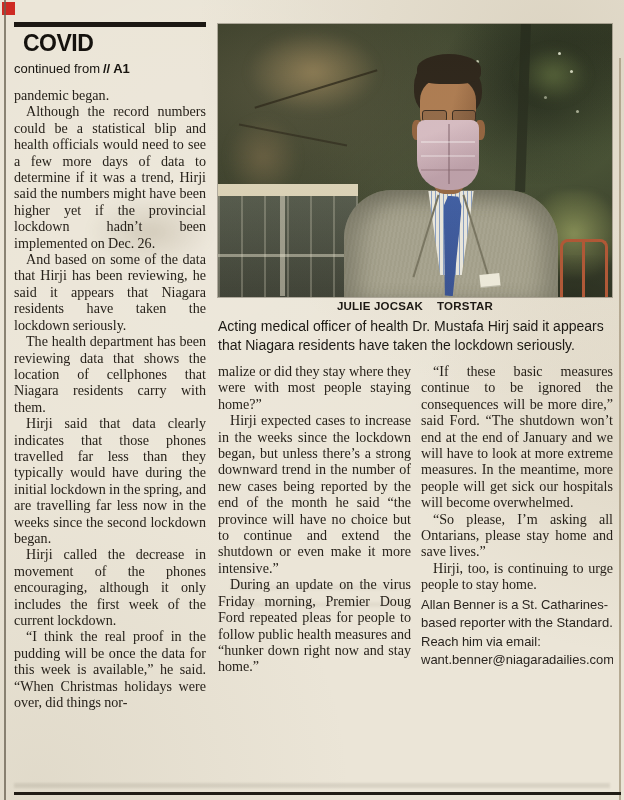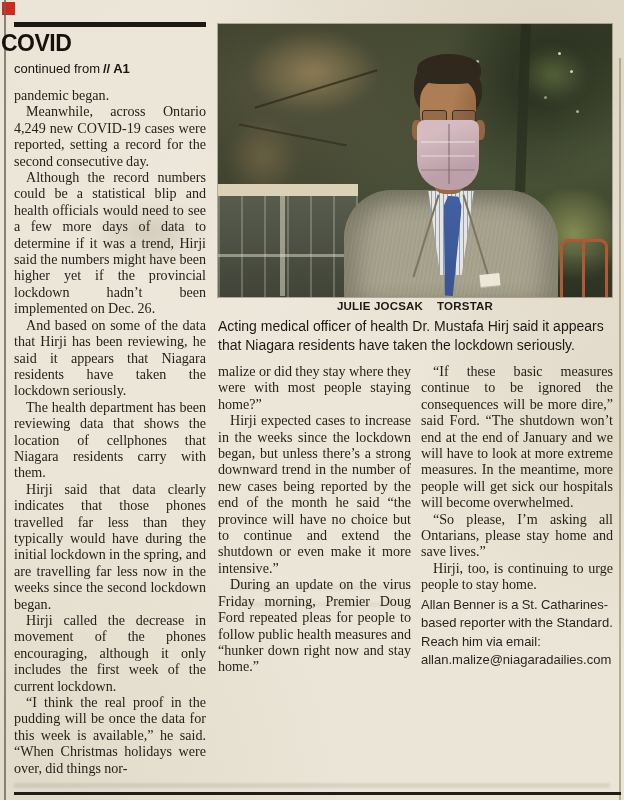--- a/index.html
+++ b/index.html
@@ -15,21 +15,21 @@
     color:#27221b;
   }
   .abs{position:absolute;}
 
   
   .corner-marker{left:2px;top:2px;width:13px;height:13px;background:#ce2a23;}
   .rule-left{left:4px;top:0;width:2px;height:800px;background:#6a6152;opacity:.75;}
   .rule-right{left:619px;top:58px;width:2px;height:742px;background:#a79b82;opacity:.8;}
   .rule-bottom{left:14px;top:792px;width:607px;height:3px;background:#211c15;}
   .section-bar{left:14px;top:22px;width:192px;height:5px;background:#1c1813;}
-  .section-title{left:1px;top:30px;font-family:"Liberation Sans",sans-serif;font-weight:bold;
+  .section-title{left:23px;top:30px;font-family:"Liberation Sans",sans-serif;font-weight:bold;
     font-size:23px;letter-spacing:-0.5px;color:#15120e;}
   .continued{left:14px;top:61px;font-family:"Liberation Sans",sans-serif;font-size:13px;color:#17140f;}
   .continued .b{font-weight:bold;}
   .continued .sl{font-weight:bold;margin:0 3px;}
 
   
   .bleed-blob{left:86px;top:196px;width:128px;height:72px;opacity:.5;filter:blur(4px);
     background:radial-gradient(ellipse, rgba(125,110,82,.45), transparent 70%);}
   .bleed-lines{left:14px;top:775px;width:596px;height:16px;opacity:.12;filter:blur(1px);
     background:repeating-linear-gradient(0deg, transparent 0 3px, #57503f 3px 8px, transparent 8px 16px);}
@@ -181,33 +181,32 @@
   <div class="abs ph-tint"></div>
 </div>
 
 <div class="abs credit">
   <span>JULIE JOCSAK</span><span>TORSTAR</span>
 </div>
 <div class="abs caption">Acting medical officer of health Dr. Mustafa Hirj said it appears that Niagara residents have taken the lockdown seriously.</div>
 
 <div class="abs body-col col1">
   <p class="cont">pandemic began.</p>
-  <p>Meanwhile, across Ontario 4,249 new COVID-19 cases were reported, setting a record for the second consecutive day.</p>
   <p>Although the record numbers could be a statistical blip and health officials would need to see a few more days of data to determine if it was a trend, Hirji said the numbers might have been higher yet if the provincial lockdown hadn’t been implemented on Dec. 26.</p>
   <p>And based on some of the data that Hirji has been reviewing, he said it appears that Niagara residents have taken the lockdown seriously.</p>
   <p>The health department has been reviewing data that shows the location of cellphones that Niagara residents carry with them.</p>
   <p>Hirji said that data clearly indicates that those phones travelled far less than they typically would have during the initial lockdown in the spring, and are travelling far less now in the weeks since the second lockdown began.</p>
   <p>Hirji called the decrease in movement of the phones encouraging, although it only includes the first week of the current lockdown.</p>
   <p>“I think the real proof in the pudding will be once the data for this week is available,” he said. “When Christmas holidays were over, did things nor-</p>
 </div>
 
 <div class="abs body-col col2">
   <p class="cont">malize or did they stay where they were with most people staying home?”</p>
   <p>Hirji expected cases to increase in the weeks since the lockdown began, but unless there’s a strong downward trend in the number of new cases being reported by the end of the month he said “the province will have no choice but to continue and extend the shutdown or even make it more intensive.”</p>
   <p>During an update on the virus Friday morning, Premier Doug Ford repeated pleas for people to follow public health measures and “hunker down right now and stay home.”</p>
 </div>
 
 <div class="abs body-col col3">
   <p>“If these basic measures continue to be ignored the consequences will be more dire,” said Ford. “The shutdown won’t end at the end of January and we will have to look at more extreme measures. In the meantime, more people will get sick our hospitals will become overwhelmed.</p>
   <p>“So please, I’m asking all Ontarians, please stay home and save lives.”</p>
   <p>Hirji, too, is continuing to urge people to stay home.</p>
-  <p class="note">Allan Benner is a St. Catharines-based reporter with the Standard. Reach him via email: allan.malize@niagaradailies.com</p>
+  <p class="note">Allan Benner is a St. Catharines-based reporter with the Standard. Reach him via email: want.benner@niagaradailies.com</p>
 </div>
 
 </body></html>

